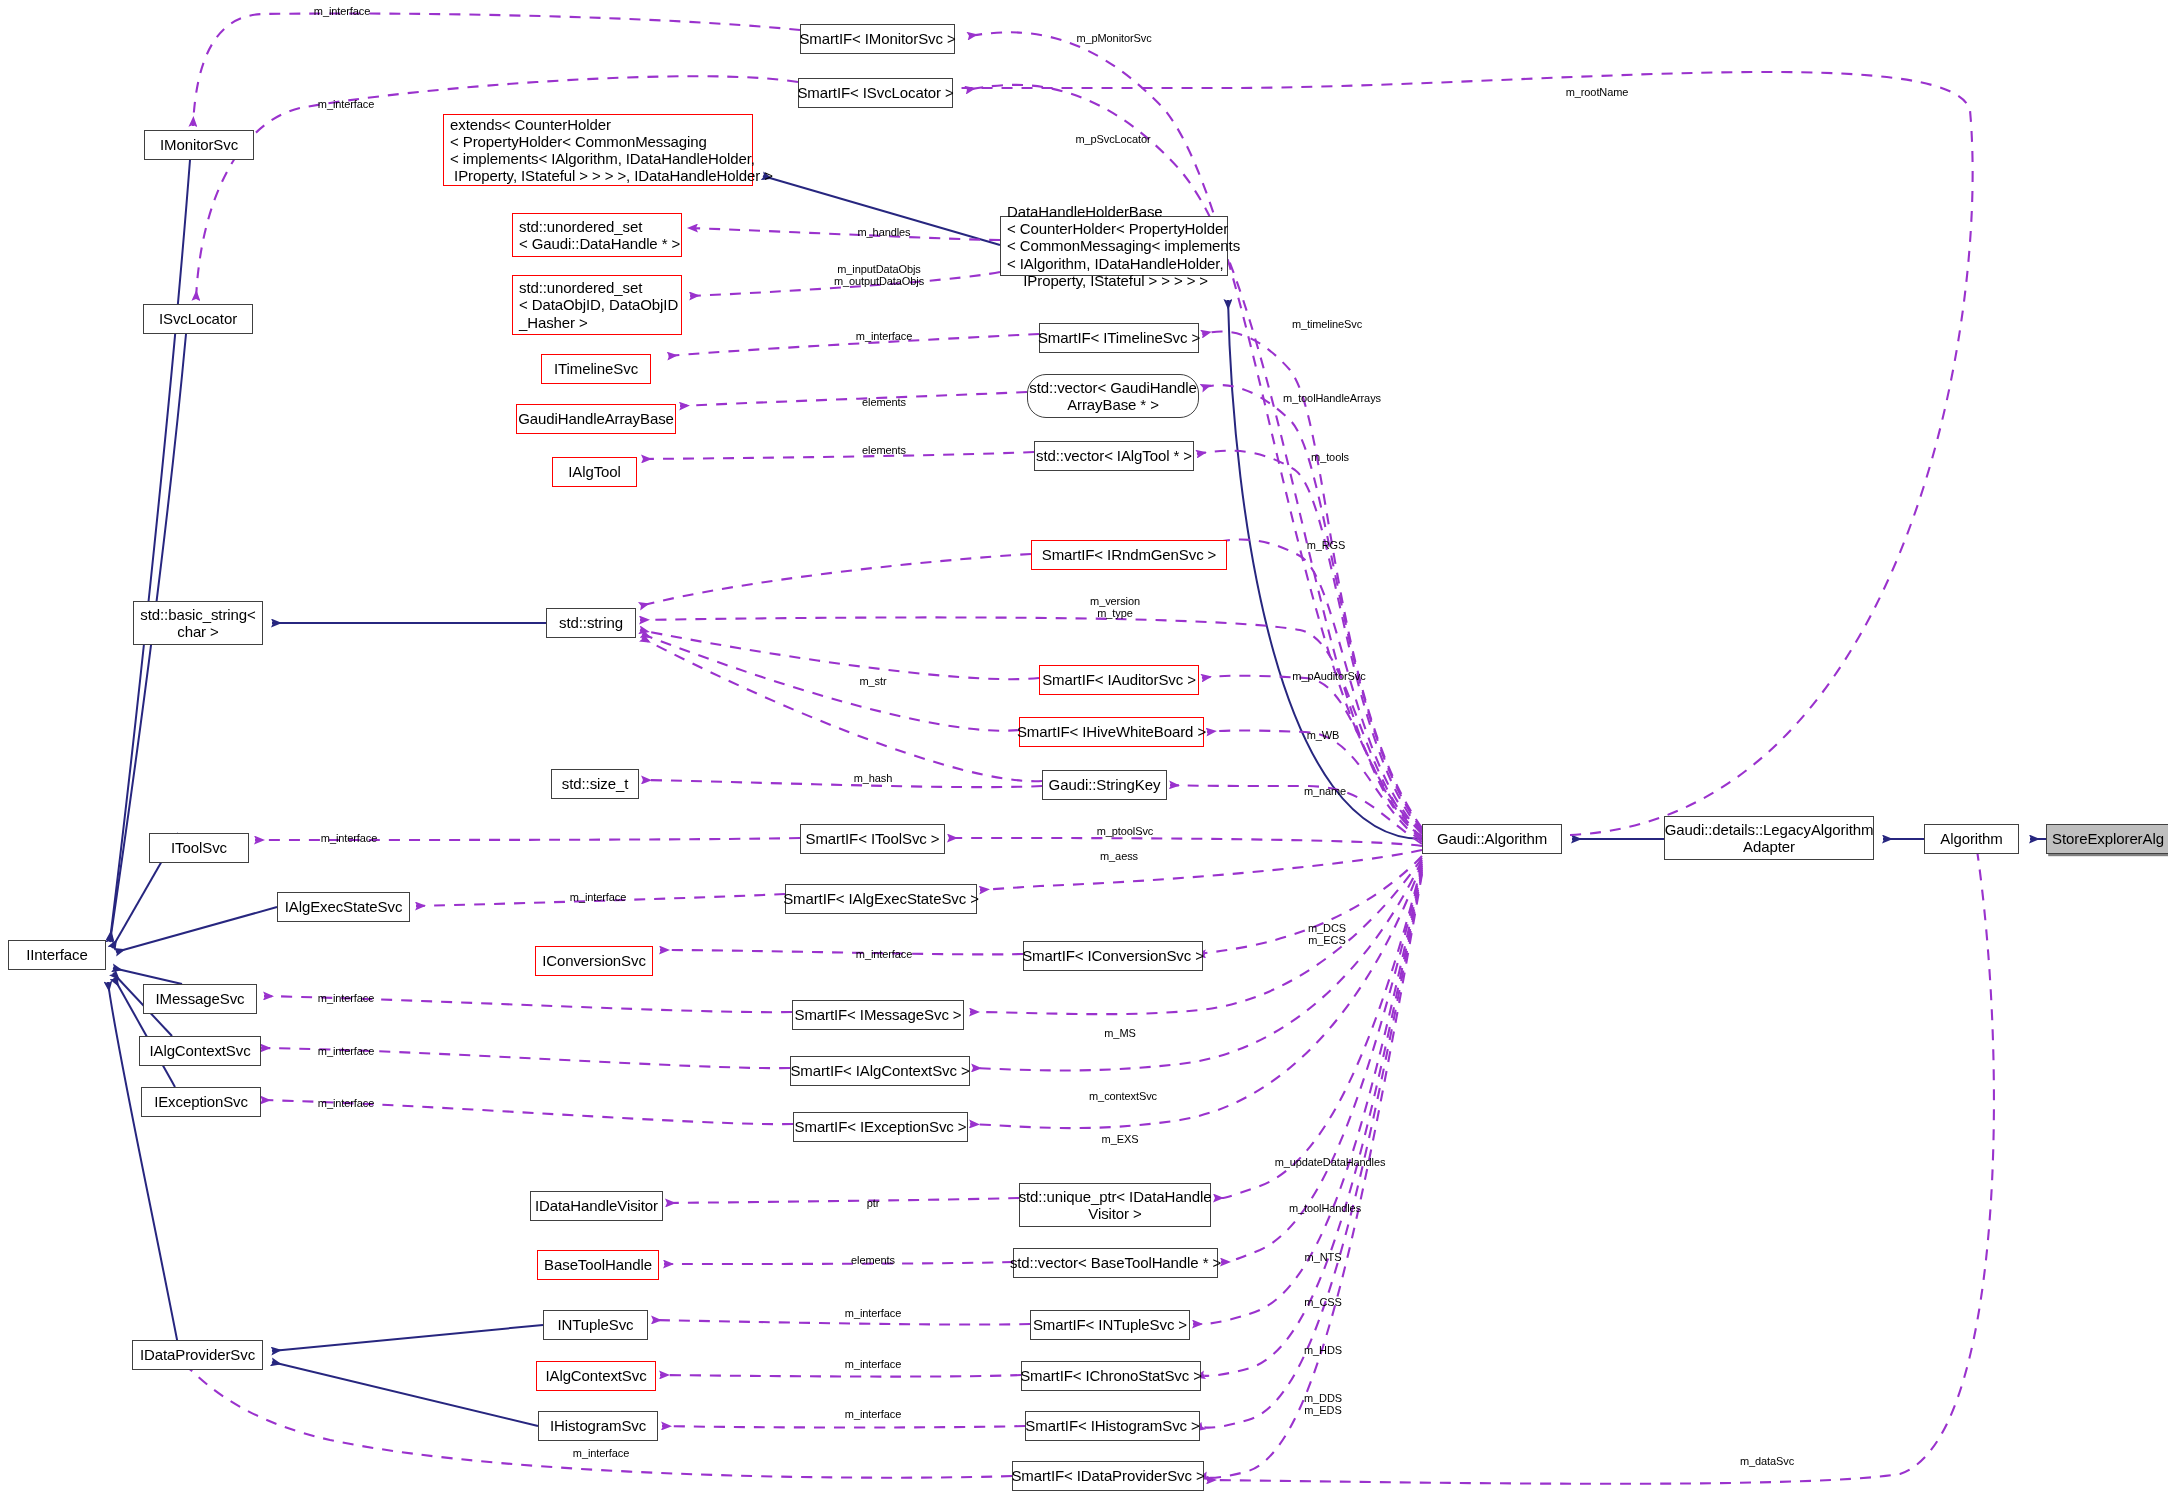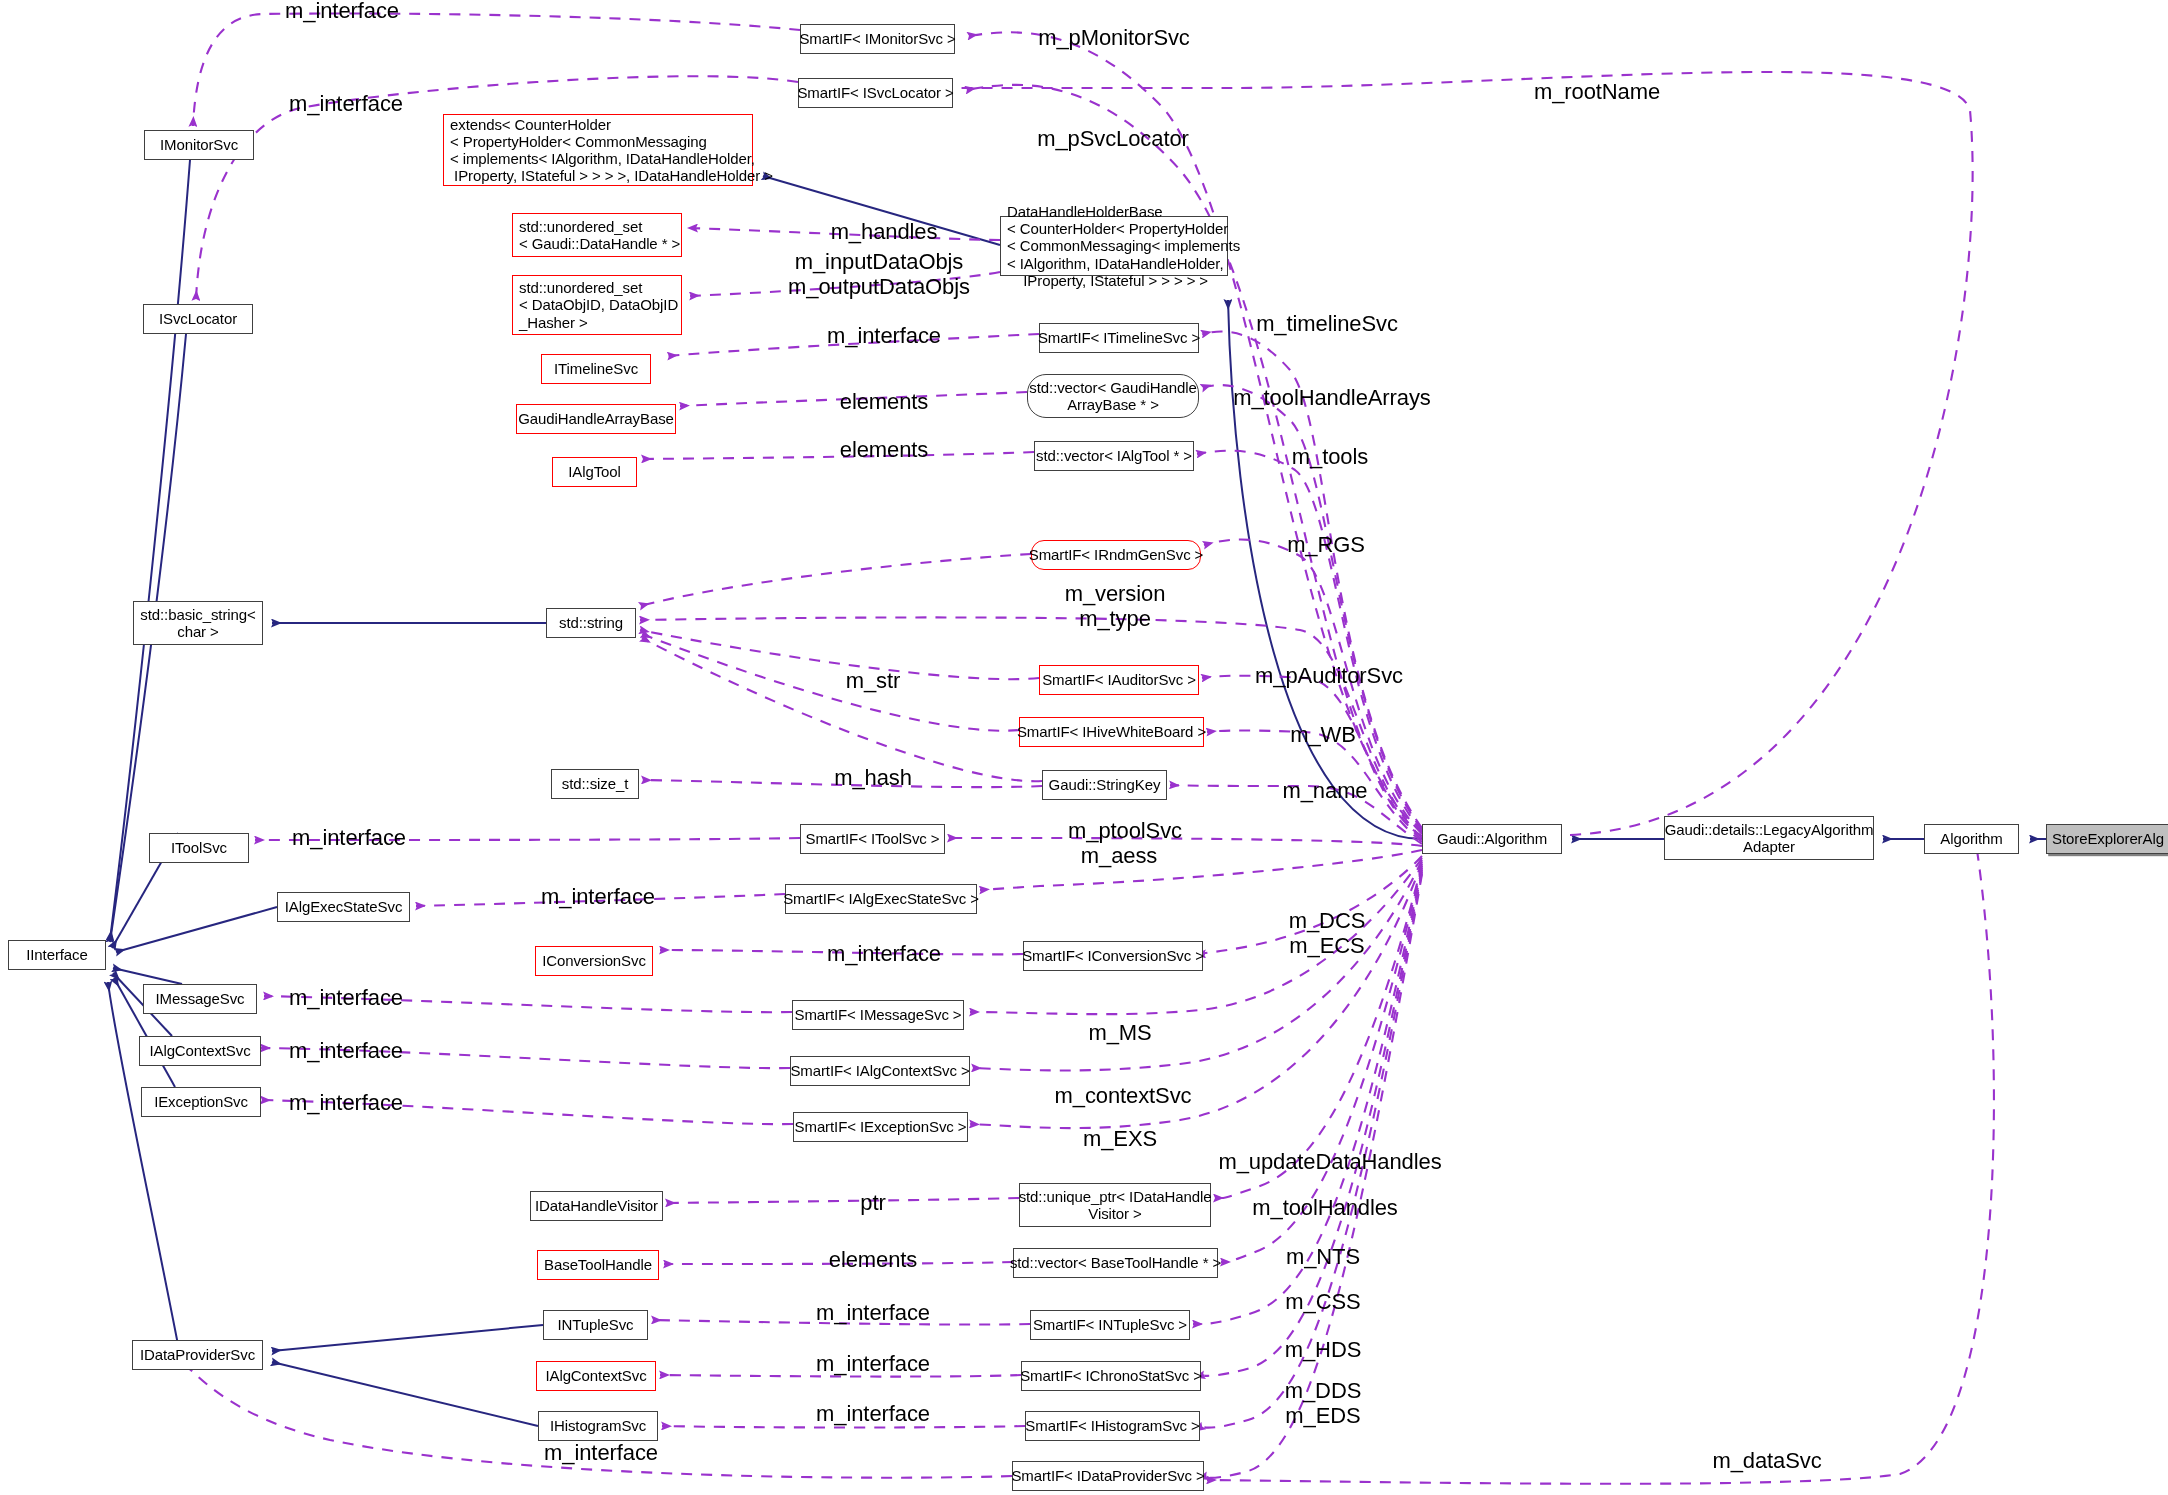--- a/index.html
+++ b/index.html
@@ -47,21 +47,21 @@
   .node.current {
     background: #bfbfbf;
     border-color: #404040;
   }
   .node.plain {
     box-shadow: none;
   }
   .elabel {
     position: absolute;
     color: #000000;
-    font-size: 22px;
+    font-size: 11px;
     line-height: 1.12;
     white-space: pre;
     text-align: center;
     transform: translate(-50%, -50%);
     letter-spacing: -0.1px;
   }
 </style>
 </head>
 <body>
 
@@ -172,21 +172,21 @@
 &lt; IAlgorithm, IDataHandleHolder,
     IProperty, IStateful &gt; &gt; &gt; &gt; &gt;</div>
       <div class="node plain" style="left: 143px; top: 304px; width: 110px; height: 30px;">ISvcLocator</div>
       <div class="node plain" style="left: 1039px; top: 323px; width: 160px; height: 30px;">SmartIF&lt; ITimelineSvc &gt;</div>
       <div class="node red" style="left: 541px; top: 354px; width: 110px; height: 30px;">ITimelineSvc</div>
       <div class="node plain" style="left: 1027px; top: 374px; width: 172px; height: 44px; border-radius: 19px;">std::vector&lt; GaudiHandle
 ArrayBase * &gt;</div>
       <div class="node red" style="left: 516px; top: 404px; width: 160px; height: 30px;">GaudiHandleArrayBase</div>
       <div class="node plain" style="left: 1034px; top: 441px; width: 160px; height: 30px;">std::vector&lt; IAlgTool * &gt;</div>
       <div class="node red" style="left: 552px; top: 457px; width: 85px; height: 30px;">IAlgTool</div>
-      <div class="node red" style="left: 1031px; top: 540px; width: 170px; height: 30px; border-radius: 13px;">SmartIF&lt; IRndmGenSvc &gt;</div>
+      <div class="node red" style="left: 1031px; top: 540px; width: 196px; height: 30px;">SmartIF&lt; IRndmGenSvc &gt;</div>
       <div class="node plain" style="left: 133px; top: 601px; width: 130px; height: 44px;">std::basic_string&lt;
 char &gt;</div>
       <div class="node plain" style="left: 546px; top: 608px; width: 90px; height: 30px;">std::string</div>
       <div class="node red" style="left: 1039px; top: 665px; width: 160px; height: 30px;">SmartIF&lt; IAuditorSvc &gt;</div>
       <div class="node red" style="left: 1019px; top: 717px; width: 185px; height: 30px;">SmartIF&lt; IHiveWhiteBoard &gt;</div>
       <div class="node plain" style="left: 551px; top: 769px; width: 88px; height: 30px;">std::size_t</div>
       <div class="node plain" style="left: 1042px; top: 770px; width: 125px; height: 30px;">Gaudi::StringKey</div>
       <div class="node plain" style="left: 149px; top: 833px; width: 100px; height: 30px;">IToolSvc</div>
       <div class="node plain" style="left: 800px; top: 824px; width: 145px; height: 30px;">SmartIF&lt; IToolSvc &gt;</div>
       <div class="node plain" style="left: 1422px; top: 824px; width: 140px; height: 30px;">Gaudi::Algorithm</div>

